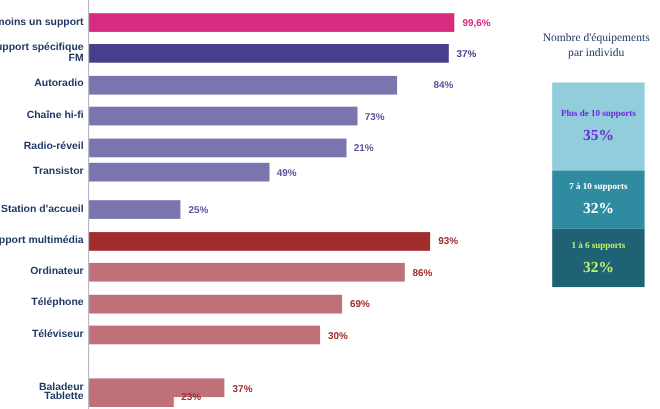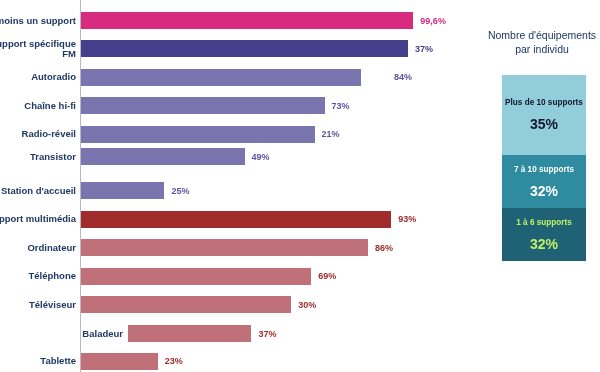--- a/index.html
+++ b/index.html
@@ -26,21 +26,21 @@
     white-space:nowrap; line-height:1.15;
   }
   .bar-label.two-line { line-height:1.1; }
   .bar-rect { position:absolute; left:81px; top:0; height:17px; }
   .bar-value {
     position:absolute; top:50%; transform:translateY(-50%);
     font-size:9px; font-weight:bold; white-space:nowrap;
   }
 
   
-  .side-panel { position:absolute; left:478px; top:0; width:122px; height:332px; }
+  .side-panel { position:absolute; left:478px; top:0; width:122px; height:332px;font-family:Liberation Serif, serif; }
   .panel-title {
     position:absolute; left:2px; top:28px; width:124px;
     text-align:center; font-size:10.5px; color:#1f3864;
     line-height:1.35; white-space:nowrap;
   }
   .panel-title span { display:block; }
   .stack { position:absolute; left:24px; top:75px; width:84px; height:186px; }
   .stack-seg {
     position:absolute; left:0; width:84px;
     display:flex; flex-direction:column; align-items:center; justify-content:center;
@@ -108,40 +108,40 @@
         <div class="bar-row" style="top: 267.6px;">
           <div class="bar-label" style="color: rgb(31, 56, 100);">Téléphone</div>
           <div class="bar-rect" style="width: 230.253px; background: rgb(191, 112, 120);"></div>
           <div class="bar-value" style="left: 318.253px; color: rgb(160, 44, 44);">69%</div>
         </div>
         <div class="bar-row" style="top: 296px;">
           <div class="bar-label" style="color: rgb(31, 56, 100);">Téléviseur</div>
           <div class="bar-rect" style="width: 210.231px; background: rgb(191, 112, 120);"></div>
           <div class="bar-value" style="left: 298.231px; color: rgb(160, 44, 44);">30%</div>
         </div>
-        <div class="bar-row" style="top: 325px; margin-left: 47px;">
+        <div class="bar-row" style="top: 344px;">
           <div class="bar-label" style="color: rgb(31, 56, 100);">Baladeur</div>
           <div class="bar-rect" style="width: 123.469px; background: rgb(191, 112, 120);"></div>
           <div class="bar-value" style="left: 211.469px; color: rgb(160, 44, 44);">37%</div>
         </div>
         <div class="bar-row" style="top: 352.8px;">
           <div class="bar-label" style="color: rgb(31, 56, 100);">Tablette</div>
           <div class="bar-rect" style="width: 76.751px; background: rgb(191, 112, 120);"></div>
           <div class="bar-value" style="left: 164.751px; color: rgb(160, 44, 44);">23%</div>
         </div>
       </div>
   </div>
 
   <div class="side-panel">
     <div class="panel-title">
       <span>Nombre d'équipements</span>
       <span>par individu</span>
     </div>
     <div class="stack" id="stack-container">
-        <div class="stack-seg" style="top: 0px; height: 80px; background: rgb(146, 205, 220); color: #0f172a;">
+        <div class="stack-seg" style="top: 0px; height: 80px; background: rgb(146, 205, 220); color: #6d28d9;">
           <div class="seg-label">Plus de 10 supports</div>
           <div class="seg-value">35%</div>
         </div>
         <div class="stack-seg" style="top: 80px; height: 53px; background: rgb(46, 139, 160); color: rgb(255, 255, 255);">
           <div class="seg-label">7 à 10 supports</div>
           <div class="seg-value">32%</div>
         </div>
         <div class="stack-seg" style="top: 133px; height: 53px; background: rgb(31, 98, 117); color: #bef264;">
           <div class="seg-label">1 à 6 supports</div>
           <div class="seg-value">32%</div>

